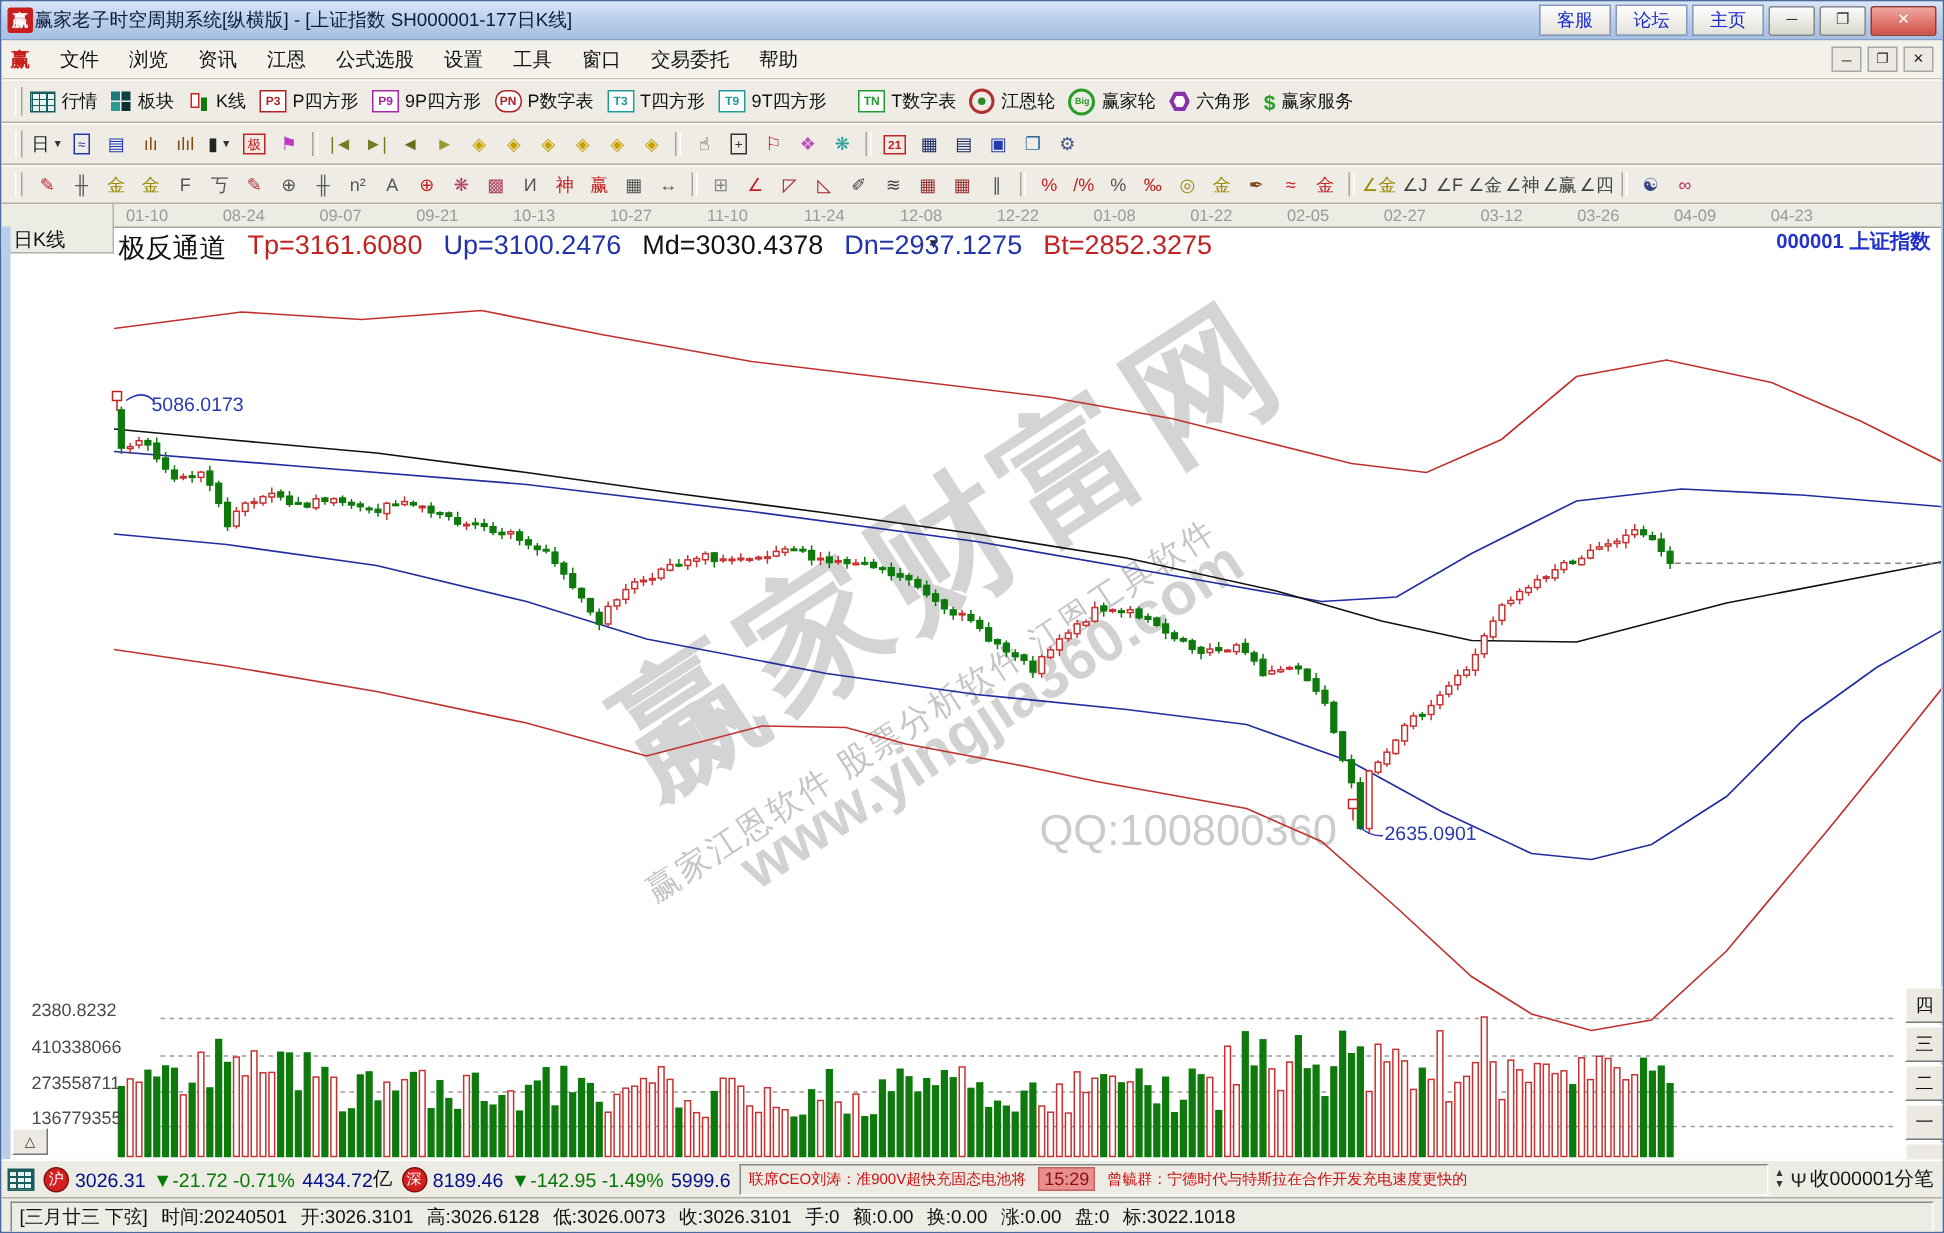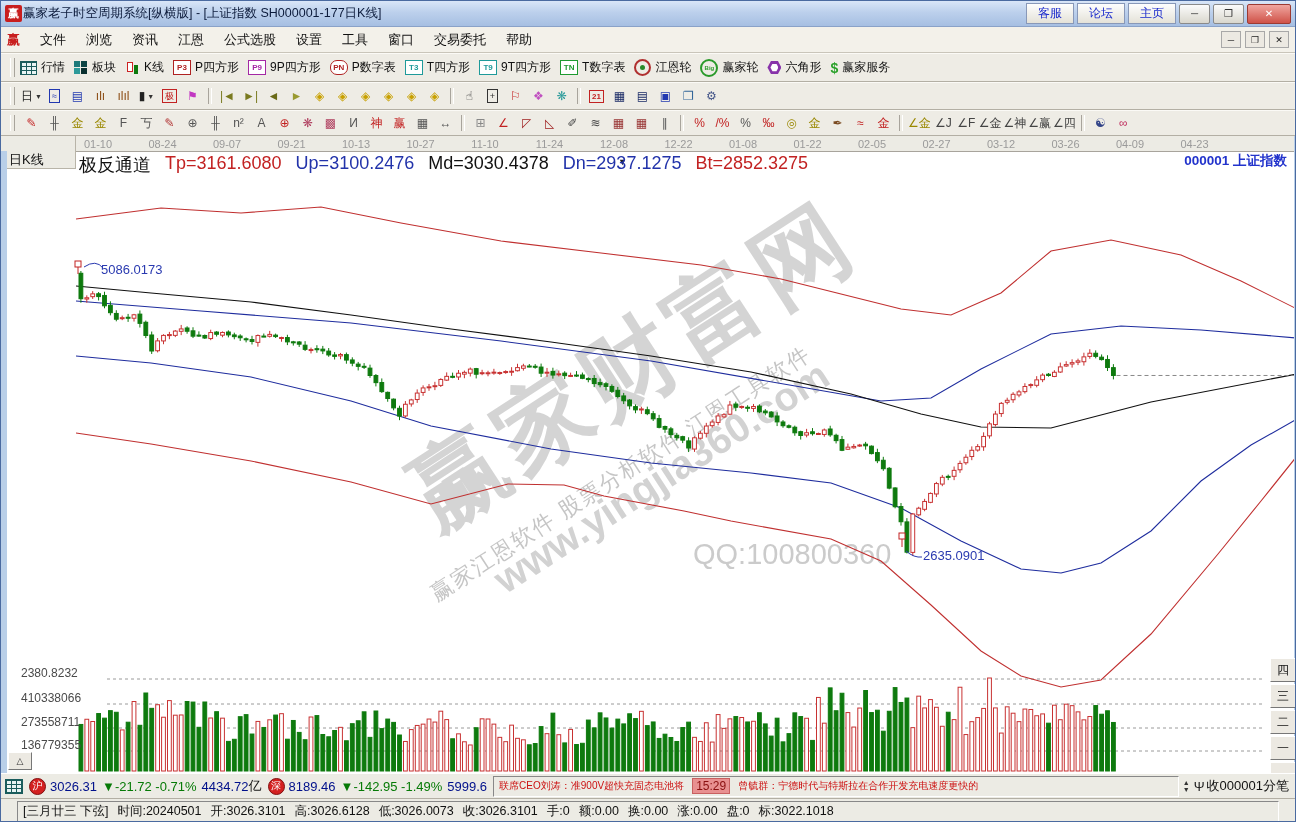--- a/index.html
+++ b/index.html
@@ -85,21 +85,21 @@
   .mkt-val{color:#00108b;font-size:13px}
   .mkt-chg{color:#067a06;font-size:13px;margin-left:5px}
   .mkt-amt{color:#00108b;font-size:13px;margin-left:5px}
   .mkt-unit{color:#111;font-size:13px}
   #news-panel{flex:1;height:19px;margin-left:6px;border:1px solid;border-color:#888 #fff #fff #888;display:flex;align-items:center;gap:8px;padding:0 5px;overflow:hidden}
   .news-txt{color:#cc1111;font-size:10px}
   #news-time{background:#e89090;color:#8a1010;font-size:12px;padding:0 3px;border:1px solid #c86060}
   #spinner{display:flex;flex-direction:column;line-height:7px;font-size:7px;color:#333;margin:0 4px}
   #antenna-icon{font-size:13px;color:#222;margin-right:2px}
   #feed-label{font-size:13px;color:#111;margin-right:2px}
-  #detail{left:0;top:797px;width:100%;height:25px;z-index:9;background:#ecebe4;border-top:1px solid #b3afa4;display:flex;align-items:center;padding:0 16px;box-sizing:border-box}
+  #detail{left:0;top:797px;width:100%;height:25px;z-index:9;background:#ecebe4;border-top:1px solid #b3afa4;display:flex;align-items:center;padding:0 6px;box-sizing:border-box}
   #detail-inner{flex:1;height:19px;border:1px solid;border-color:#888 #fff #fff #888;display:flex;align-items:center;padding:0 5px;font-size:12.5px;color:#111;white-space:nowrap;overflow:hidden}
   #detail-inner span{margin-right:9px}
 </style>
 </head>
 <body>
 
 <div id="app">
 
   <div class="wm" id="wm-brand">赢家财富网</div>
   <div class="wm" id="wm-gann">赢家江恩软件 股票分析软件 江恩工具软件</div>
@@ -775,21 +775,21 @@
       </div>
       <div class="t1-item">
         <span class="i-badge" style="color: rgb(30, 154, 154); border-color: rgb(30, 154, 154);">T3</span>
         <span class="lbl">T四方形</span>
       </div>
       <div class="t1-item">
         <span class="i-badge" style="color: rgb(30, 154, 154); border-color: rgb(30, 154, 154);">T9</span>
         <span class="lbl">9T四方形</span>
       </div>
       <div class="t1-item">
-        <span class="i-badge" style="color: rgb(30, 154, 48); border-color: rgb(30, 154, 48);">TN</span>
+        <span class="i-badge" style="color: rgb(30, 154, 48); border-color: rgb(30, 154, 48); margin-left: 12px;">TN</span>
         <span class="lbl">T数字表</span>
       </div>
       <div class="t1-item">
         <span class="i-wheel">
           <span></span>
         </span>
         <span class="lbl">江恩轮</span>
       </div>
       <div class="t1-item">
         <span class="i-big">Big</span>

